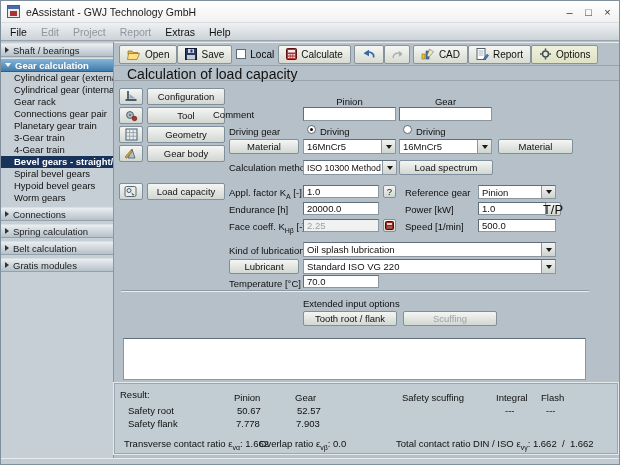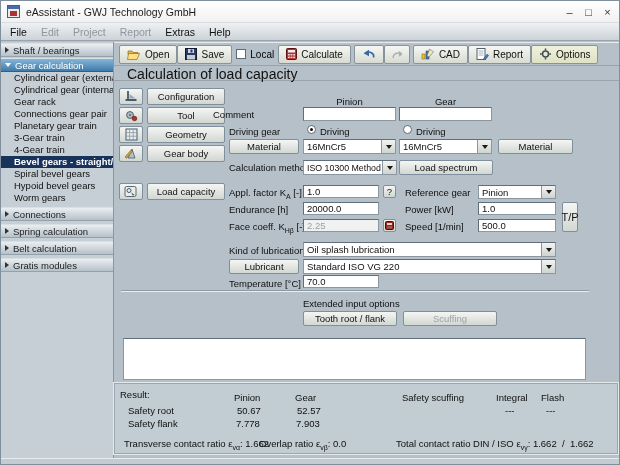--- a/index.html
+++ b/index.html
@@ -14,21 +14,21 @@
 
   
   .menubar { position:absolute; left:0; top:22px; width:100%; height:18px; background:linear-gradient(#eef1f3,#ccd3d8); border-bottom:1px solid #98a3ab; display:flex; align-items:center; padding-left:2px; }
   .menu-item { font-size:10.5px; color:#111; padding:0 7px; }
   .menu-item.disabled { color:#8e979d; }
 
   
   .sidebar { position:absolute; left:0; top:41px; width:113px; height:424px; background:#c6cfd5; border-right:1px solid #8a97a0; }
   .nav-header { height:14px; margin-top:1px; display:flex; align-items:center; padding-left:4px; font-size:9.5px; color:#1c1c1c; background:linear-gradient(#e9eef1,#b5c1c9); border-top:1px solid #d9e0e4; border-bottom:1px solid #94a1aa; }
   .nav-header.gap { margin-top:3px; }
-  .nav-header.active { background:linear-gradient(#87b5d9,#3e7cab); color:#fff; font-weight:normal; border-bottom:1px solid #2d5f87; }
+  .nav-header.active { background:linear-gradient(#87b5d9,#3e7cab); color:#fff; font-weight:bold; border-bottom:1px solid #2d5f87; }
   .tri-r { width:0; height:0; border-left:4px solid #333; border-top:3px solid transparent; border-bottom:3px solid transparent; margin-right:4px; }
   .tri-d { width:0; height:0; border-top:4px solid #fff; border-left:3px solid transparent; border-right:3px solid transparent; margin-right:4px; }
   .nav-item { height:12px; line-height:12px; padding-left:13px; font-size:9.5px; color:#101010; white-space:nowrap; overflow:hidden; }
   .nav-item.selected { background:#17335c; color:#fff; font-weight:bold; }
 
   
   .toolbar { position:absolute; left:113px; top:41px; width:507px; height:24px; border-top:1px solid #e6ebee; border-bottom:1px solid #98a3ab; display:flex; align-items:center; padding:0 5px; }
   .tb-btn { height:19px; display:inline-flex; align-items:center; gap:4px; padding:0 7px; font-size:10px; color:#111; background:linear-gradient(#f6f7f3,#d7dbd2); border:1px solid #89939b; border-radius:2px; white-space:nowrap; }
   .tb-btn.options { background:linear-gradient(#f0f1dd,#dfe1c4); }
   .tb-btn.disabled { color:#9aa3aa; }
@@ -318,21 +318,21 @@
     <span class="dd-text">Pinion</span>
     <span class="dd-btn">
         <span class="dd-arrow"></span>
       </span>
   </div>
 
   <div class="flabel" style="left:228px;top:203px">Endurance [h]</div>
   <input class="tinput" style="left: 302px; top: 201px; width: 76px; height: 13px;" value="20000.0">
   <div class="flabel" style="left:404px;top:203px">Power [kW]</div>
   <input class="tinput" style="left: 477px; top: 201px; width: 78px; height: 13px;" value="1.0">
-  <div class="fbtn" style="left:561px;top:201px;width:16px;height:30px;font-size:11px">T/P</div>
+  <div class="fbtn" style="left:544px;top:201px;width:16px;height:14px;font-size:13px">T/P</div>
 
   <div class="flabel" style="left:228px;top:220px"><span>Face coeff. K</span><sub>Hβ</sub><span> [-]</span></div>
   <input class="tinput disabled" style="left: 302px; top: 218px; width: 76px; height: 13px;" value="2.25">
   <div class="fbtn" style="left:382px;top:218px;width:13px;height:13px">
     <svg width="9" height="9">
         <rect x="0.5" y="0.5" width="8" height="8" rx="1" fill="#8c2c1c" stroke="#4e0e06"></rect>
         <rect x="2" y="2" width="5" height="2" fill="#e8d4d0"></rect>
         <rect x="2" y="5.2" width="5" height="2.3" fill="#b2584a"></rect>
       </svg>
   </div>

